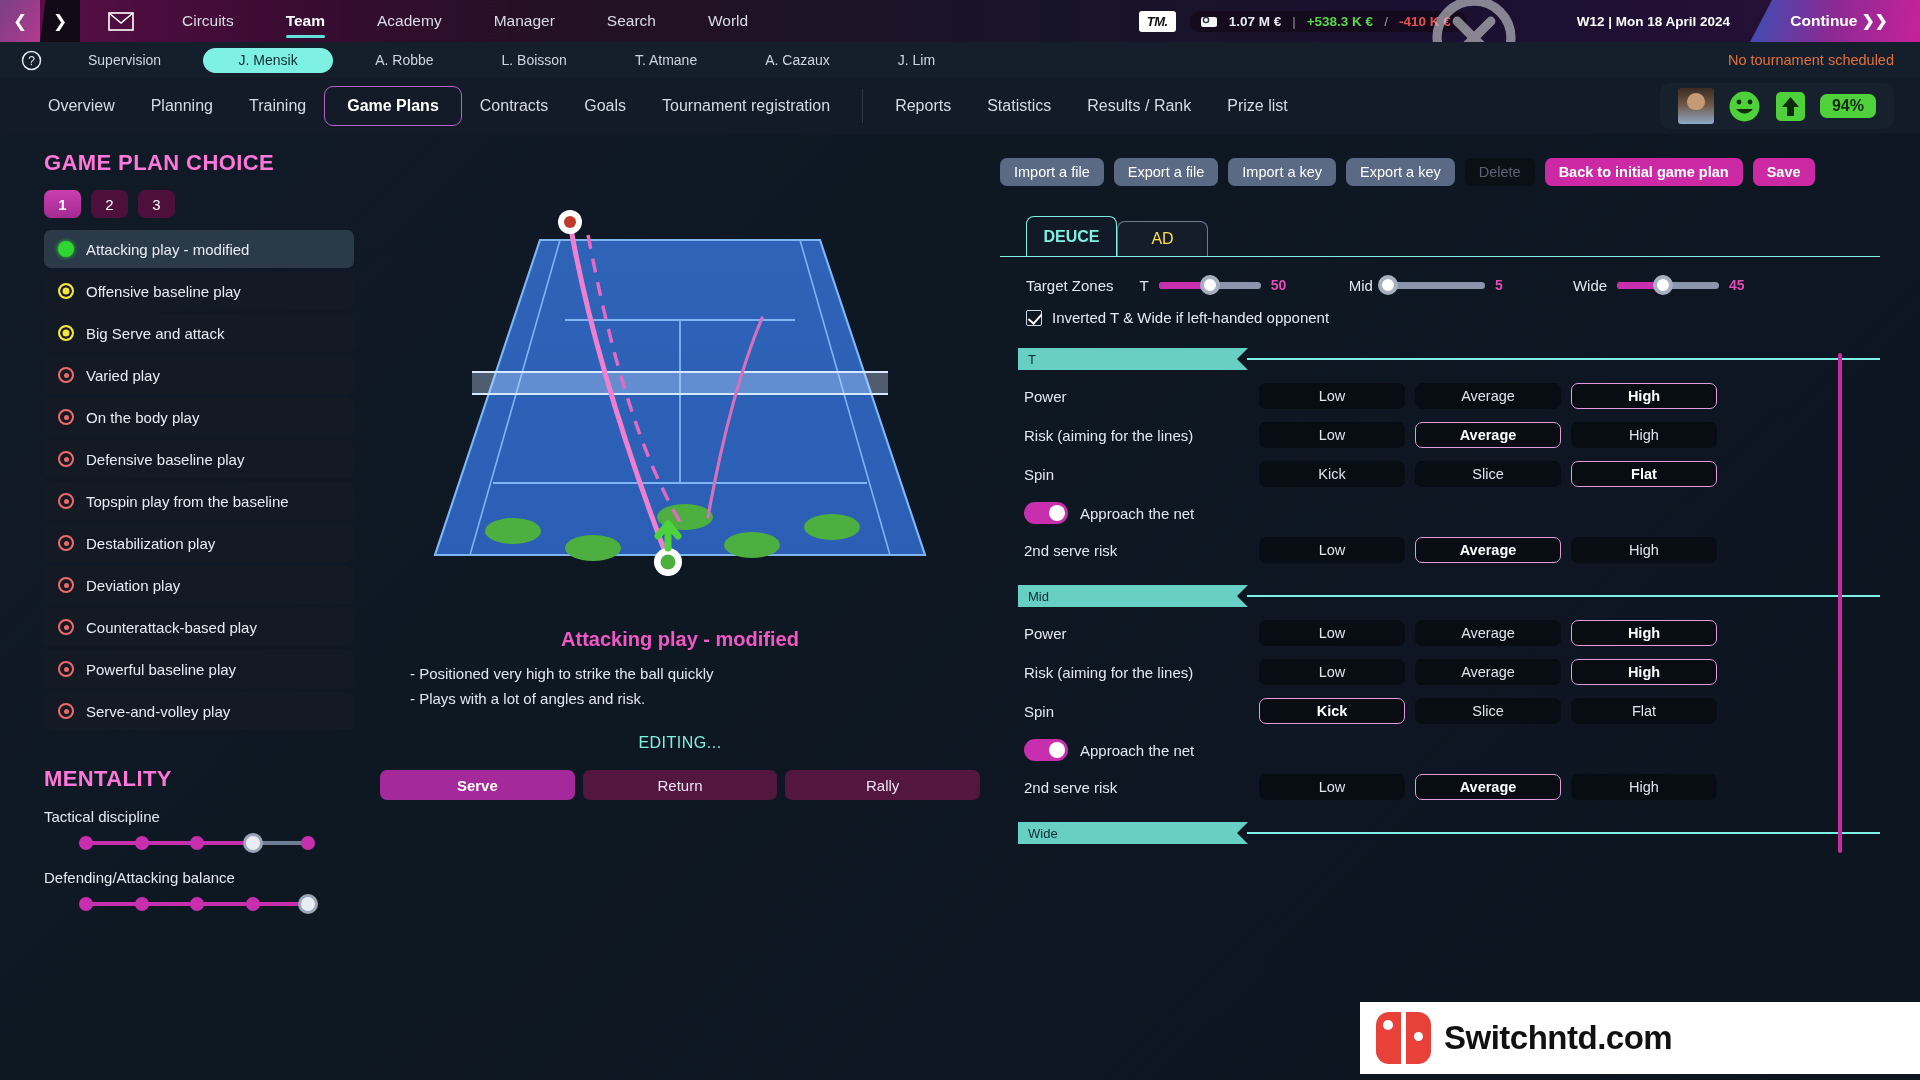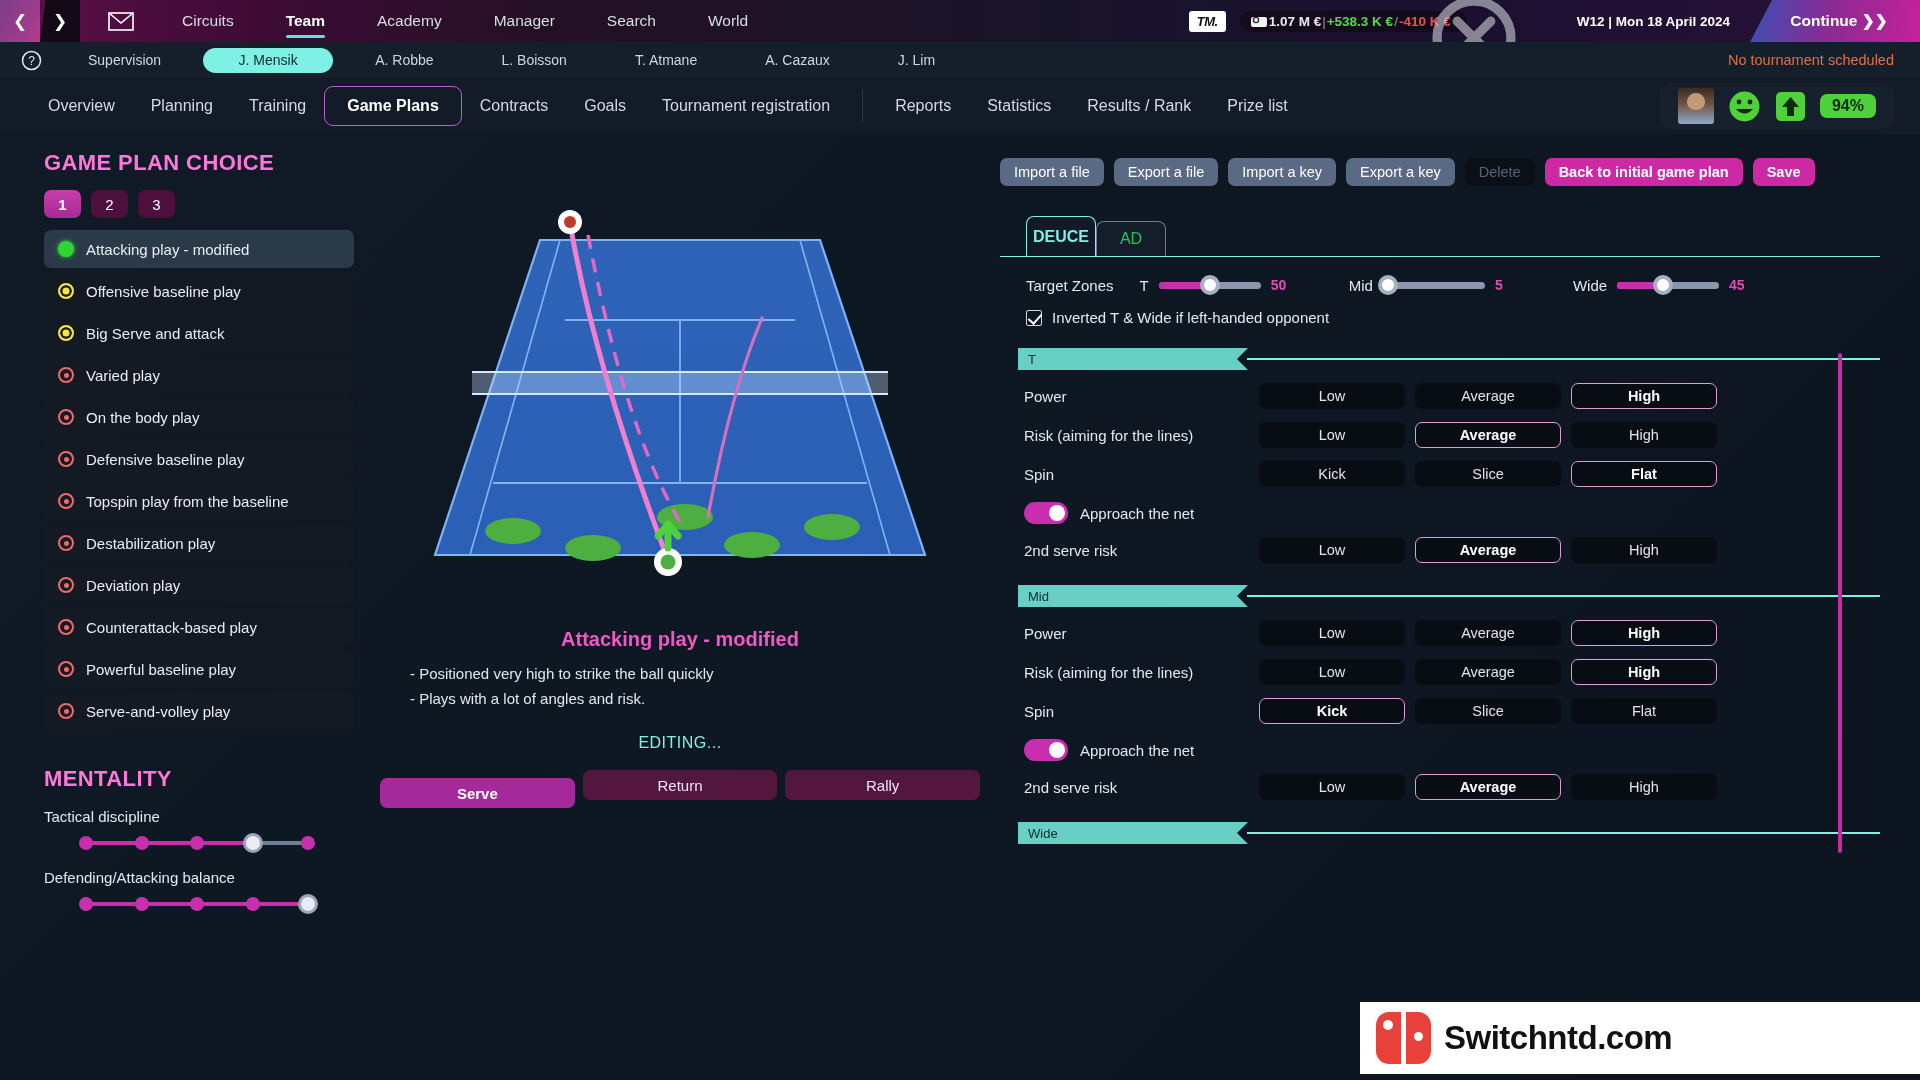--- a/index.html
+++ b/index.html
@@ -39,21 +39,21 @@
   .mainnav .item.active:after {
     content:""; position:absolute; bottom:4px; left:26px; right:26px; height:3px;
     background:#63e0d8; border-radius:2px;
   }
   .topright { margin-left:auto; display:flex; align-items:center; height:42px; padding-right:0; }
   .tm-logo {
     border:2px solid #fff; background:#fff; color:#111; font-weight:bold; font-style:italic;
     font-size:13px; padding:1px 6px; border-radius:3px; margin-right:14px; letter-spacing:-0.5px;
   }
   .money-pill {
-    display:flex; align-items:center; gap:1px; background:rgba(20,8,22,.72);
+    display:flex; align-items:center; gap:11px; background:rgba(20,8,22,.72);
     border-radius:14px; padding:3px 16px 3px 10px; font-size:13.5px; font-weight:bold;
   }
   .money-pill .sep { color:#9a94a6; font-weight:normal; }
   .cash-icon { width:18px; height:14px; }
   .date-badge { font-size:13.5px; font-weight:bold; color:#fff; margin:0 20px 0 110px; white-space:nowrap; }
   .continue-btn {
     height:42px; min-width:170px; display:flex; align-items:center; justify-content:center;
     background:linear-gradient(100deg,#3b4fb5 0%,#8b2a93 48%,#c7219a 100%);
     clip-path: polygon(22px 0,100% 0,100% 100%,0 100%);
     padding:0 26px 0 34px; font-size:15.5px; font-weight:bold; color:#fff; cursor:pointer;
@@ -171,38 +171,38 @@
   }
   .plan-desc {
     margin:12px 0 0 30px; font-size:15px; color:#e3e8ef; line-height:1.5;
   }
   .editing { text-align:center; color:#7ef1e4; font-size:16px; margin-top:24px; letter-spacing:.5px; }
   .phase-btns { display:flex; gap:8px; margin-top:18px; }
   .phase-btn {
     flex:1; height:30px; border-radius:7px; display:flex; align-items:center; justify-content:center;
     font-size:15px; color:#f0e6f2; background:#53163f; cursor:pointer;
   }
-  .phase-btn.active { background:#a4299a; color:#fff; font-weight:bold;margin-top:8px; }
+  .phase-btn.active { background:#a4299a; color:#fff; font-weight:bold; }
 
   
   .rightcol { position:absolute; left:1000px; top:158px; width:880px; }
   .tool-btns { display:flex; gap:10px; align-items:center; }
   .tbtn {
     height:28px; padding:0 14px; border-radius:7px; display:flex; align-items:center;
     font-size:14.5px; cursor:pointer; background:#5b6a84; color:#fff; white-space:nowrap;
   }
   .tbtn.dark { background:#0b0f16; color:#5a6375; }
   .tbtn.pink { background:#cc2aa4; color:#fff; font-weight:bold; }
   .tabs-row { display:flex; align-items:flex-end; margin-top:30px; padding-left:26px; }
   .gtab {
-    width:70px; height:40px; display:flex; align-items:center; justify-content:center;
+    width:91px; height:40px; display:flex; align-items:center; justify-content:center;
     font-size:16px; border-radius:8px 8px 0 0; cursor:pointer;
   }
   .gtab.active { border:1.5px solid #7ef1e4; border-bottom:none; color:#7ef1e4; font-weight:bold; background:#111a26; }
-  .gtab.inactive { border:1.5px solid #6d7b92; border-bottom:none; color:#22c55e; background:#141d29; height:35px; }
+  .gtab.inactive { border:1.5px solid #6d7b92; border-bottom:none; color:#fde047; background:#141d29; height:35px; }
   .panel-body {
     border-top:1.5px solid #7ef1e4; padding:18px 0 0 0; position:relative; height:680px; overflow:hidden;
   }
   .zones-row { display:flex; align-items:center; gap:0; padding-left:26px; font-size:15px; }
   .zones-row .lbl { color:#e4e9f0; }
   .zone-slider { position:relative; width:102px; height:20px; margin:0 10px; }
   .zone-slider .track {
     position:absolute; left:0; right:0; top:7px; height:7px; border-radius:4px; background:#8996ab;
   }
   .zone-slider .fill {

